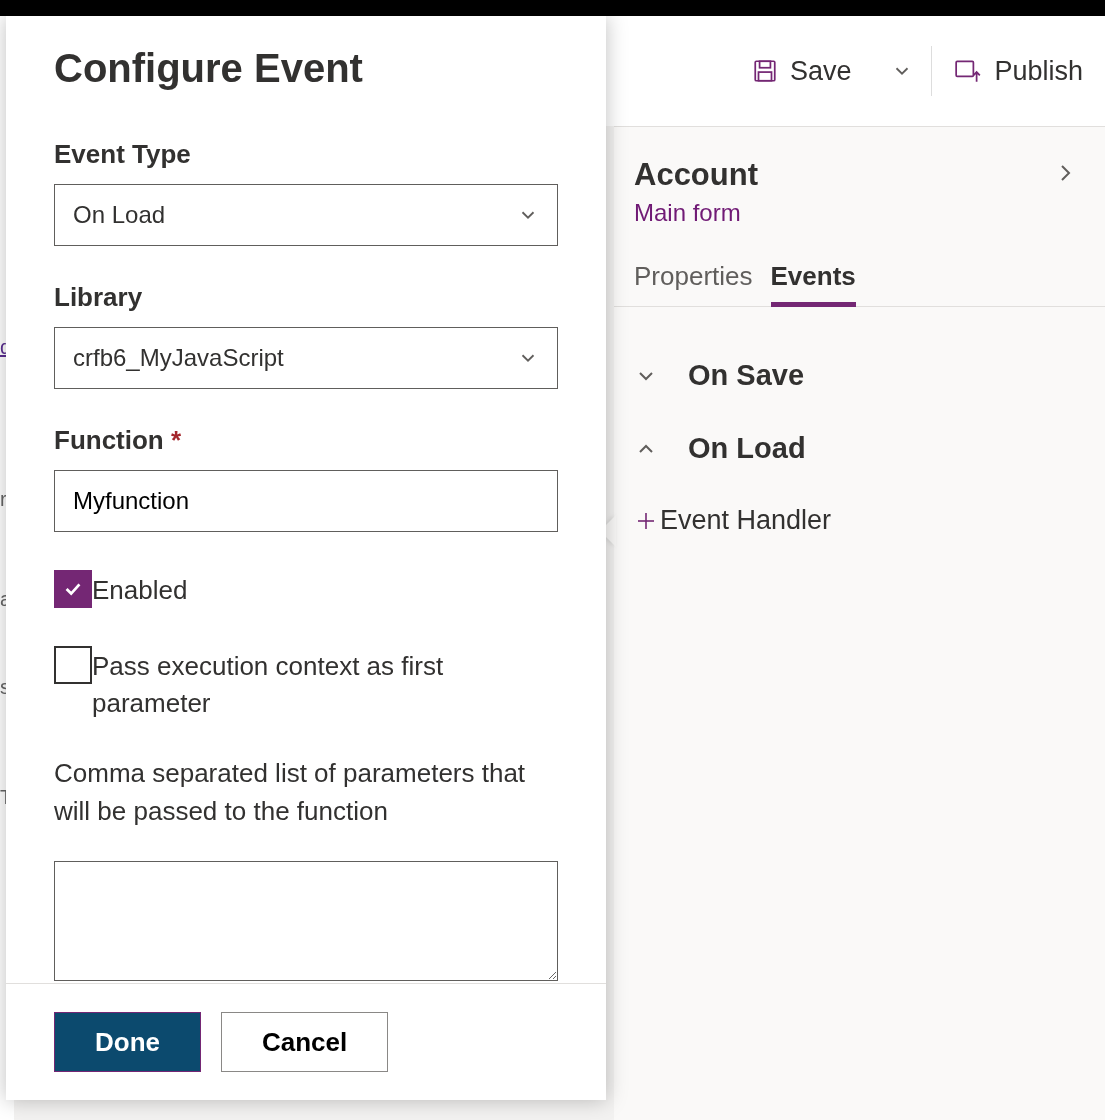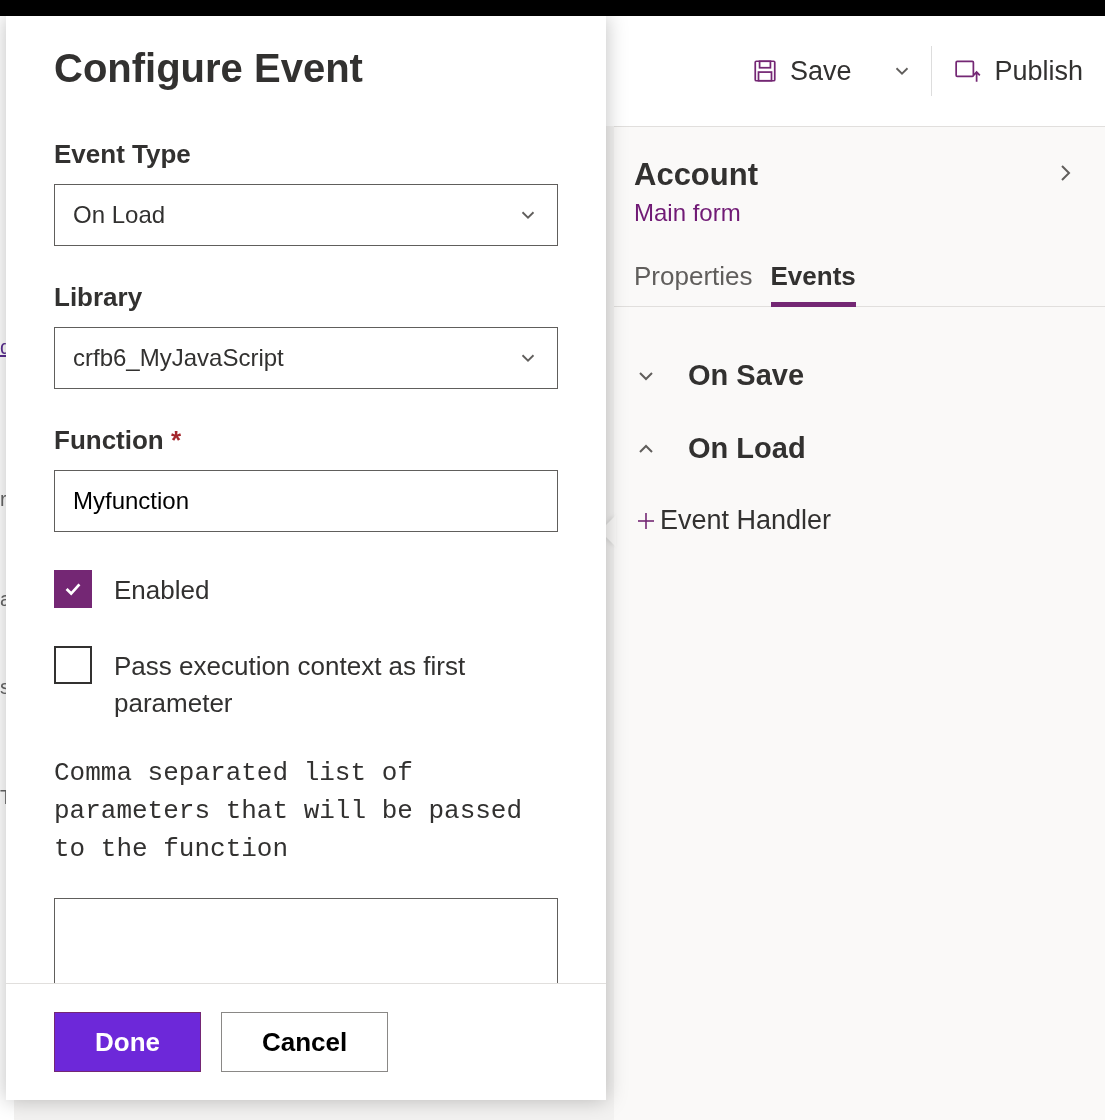--- a/index.html
+++ b/index.html
@@ -183,21 +183,20 @@
   .textinput input {
     border: none;
     outline: none;
     font-size: 24px;
     width: 100%;
     font-family: inherit;
   }
   .checkbox-row {
     display: flex;
     align-items: flex-start;
-    gap: 22px;
     font-size: 26px;
     margin-bottom: 34px;
     margin-top: 36px;
   }
   .cbox {
     width: 38px; height: 38px;
     border: 2px solid #323130;
     display: flex;
     align-items: center;
     justify-content: center;
@@ -209,21 +208,20 @@
     background: #742774;
     border-color: #742774;
     color: #fff;
   }
   .checkbox-row .lbl { line-height: 1.4; padding-top: 4px; }
 
   .params-label {
     font-size: 26px;
     line-height: 1.45;
     margin-bottom: 30px;
-    font-family: Liberation Mono, monospace;
   }
   .textarea {
     width: 100%;
     height: 120px;
     border: 1px solid #605e5c;
     font-size: 22px;
     padding: 10px;
     font-family: inherit;
     resize: both;
   }
@@ -237,21 +235,21 @@
   .btn {
     height: 60px;
     padding: 0 40px;
     font-size: 26px;
     font-weight: 600;
     cursor: pointer;
     border: 1px solid #8a8886;
     background: #fff;
   }
   .btn.primary {
-    background: #6d28d9;
+    background: #0c4a6e;
     color: #fff;
     border-color: #742774;
   }
   svg { display: block; }
 </style>
 </head>
 <body>
 
 <div class="topbar"></div>
 

